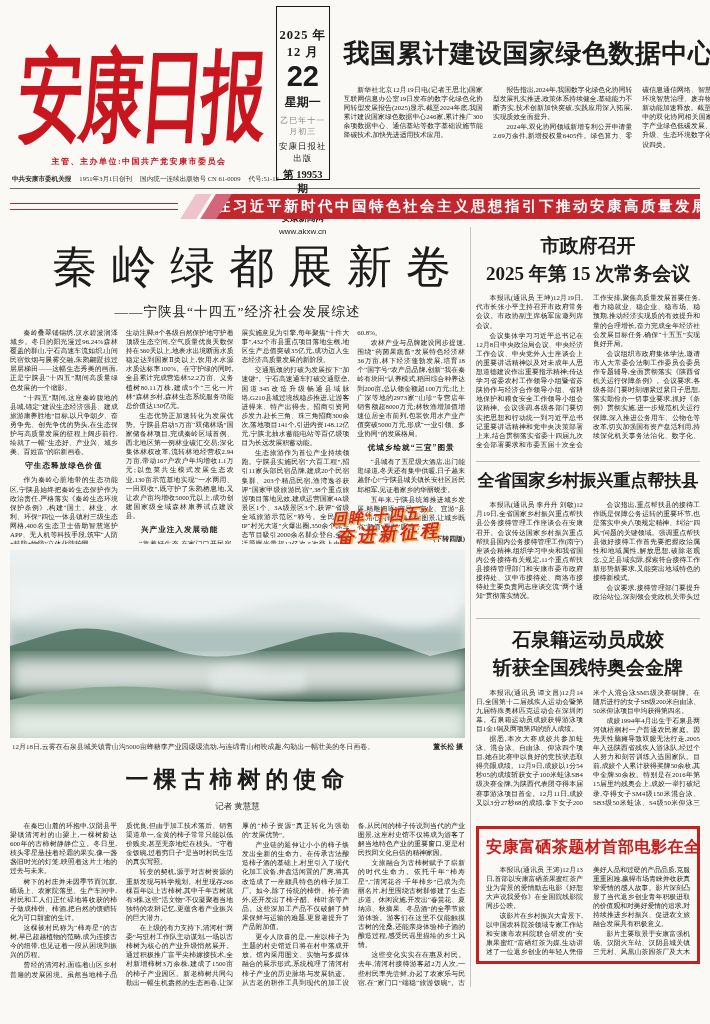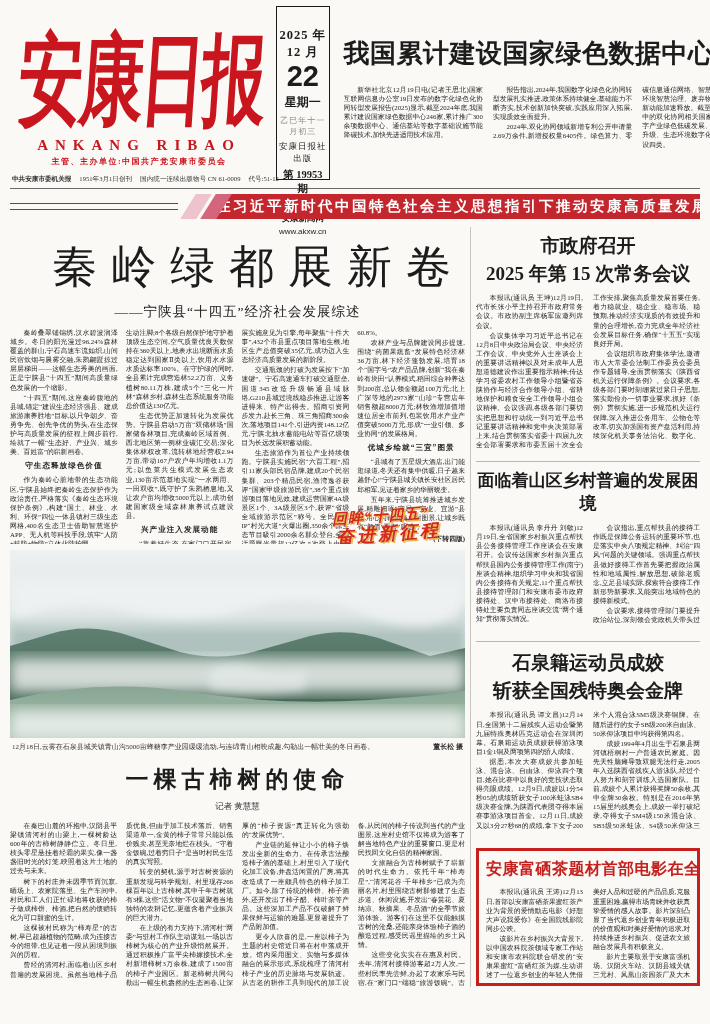--- a/index.html
+++ b/index.html
@@ -82,21 +82,20 @@
   .h-mov{height:100px;}
 </style>
 </head>
 <body>
 
 <div class="page">
 
   <header class="header">
     <div class="mast">
       <div class="logo">安康日报</div>
-      <div class="latin">ANKANG  RIBAO</div>
       <div class="organizer">主管、主办单位:中国共产党安康市委员会</div>
       <div class="pubinfo">
         <span class="b1">中共安康市委机关报</span>
         <span>1951年3月1日创刊</span>
         <span>国内统一连续出版物号 CN 61-0009</span>
         <span>代号:51-12</span>
       </div>
     </div>
 
     <div class="datebox">
@@ -236,21 +235,21 @@
         <div class="rc-body h-gov bodytext">
             <div class="blk blk-p">本报讯(通讯员 王坤)12月19日,代市长张小平主持召开市政府常务会议。市政协副主席杨军应邀列席会议。</div>
             <div class="blk blk-p">会议集体学习习近平总书记在12月8日中央政治局会议、中央经济工作会议、中央党外人士座谈会上的重要讲话精神以及对未成年人思想道德建设作出重要指示精神;传达学习省委农村工作领导小组暨省苏陕协作与经济合作领导小组、省耕地保护和粮食安全工作领导小组会议精神。会议强调,各级各部门要切实把思想和行动统一到习近平总书记重要讲话精神和党中央决策部署上来,结合贯彻落实省委十四届九次全会部署要求和市委五届十次全会工作安排,聚焦高质量发展首要任务,着力稳就业、稳企业、稳市场、稳预期,推动经济实现质的有效提升和量的合理增长,奋力完成全年经济社会发展目标任务,确保“十五五”实现良好开局。</div>
             <div class="blk blk-p">会议组织市政府集体学法,邀请市人大常委会法制工作委员会委员作专题辅导,全面贯彻落实《陕西省机关运行保障条例》。会议要求,各级各部门要时刻绷紧过紧日子思想,落实勤俭办一切事业要求,抓好《条例》贯彻实施,进一步规范机关运行保障,深入推进公务用车、公物仓等改革,切实加强国有资产盘活利用,持续深化机关事务法治化、数字化、标准化融合发展,着力促进节约型机关和效能型政府建设。</div>
           </div>
       </article>
 
       <div class="hr"></div>
 
       <article class="artblock">
-        <div class="rc-h1 sm">面临着山区乡村普遍的发展困境</div>
+        <div class="rc-h1 sm">全省国家乡村振兴重点帮扶县</div>
         <div class="rc-body h-rec bodytext">
             <div class="blk blk-p">本报讯(通讯员 李丹丹 刘敏)12月19日,全省国家乡村振兴重点帮扶县公务接待管理工作座谈会在安康召开。会议传达国家乡村振兴重点帮扶县国内公务接待管理工作(南宁)座谈会精神,组织学习中央和我省国内公务接待有关规定,11个重点帮扶县接待管理部门和安康市委市政府接待处、汉中市接待处、商洛市接待处主要负责同志座谈交流“两个通知”贯彻落实情况。</div>
             <div class="blk blk-p">会议指出,重点帮扶县的接待工作既是保障公务运转的重要环节,也是落实中央八项规定精神、纠治“四风”问题的关键领域。强调重点帮扶县做好接待工作首先要把握政治属性和地域属性,解放思想,破除老观念,立足县域实际,探索符合接待工作新形势新要求,又能突出地域特色的接待新模式。</div>
             <div class="blk blk-p">会议要求,接待管理部门要提升政治站位,深刻领会党政机关带头过紧日子的刚性要求,厉行勤俭节约,切实将中央和省委有关规定落到实处;转变思想观念,立足帮扶县定位,探索“有特色、低成本”的接待新模式;严格执行规定,认真落实公函制度、费用交纳等刚性要求,杜绝超标准、搞变通的行为;完善制度措施,细化落实接待标准、经费管理等实操细则,形成闭环管理。</div>
           </div>
       </article>
 
       <div class="hr"></div>
 
       <article class="artblock">

